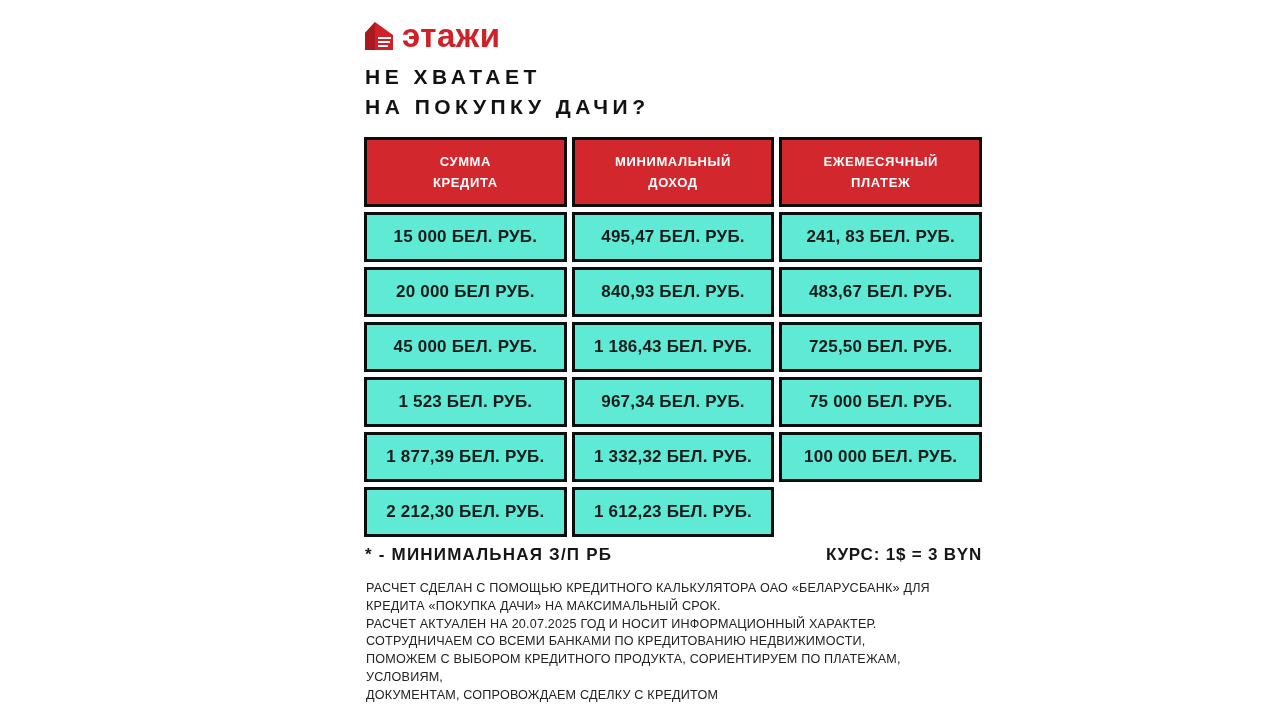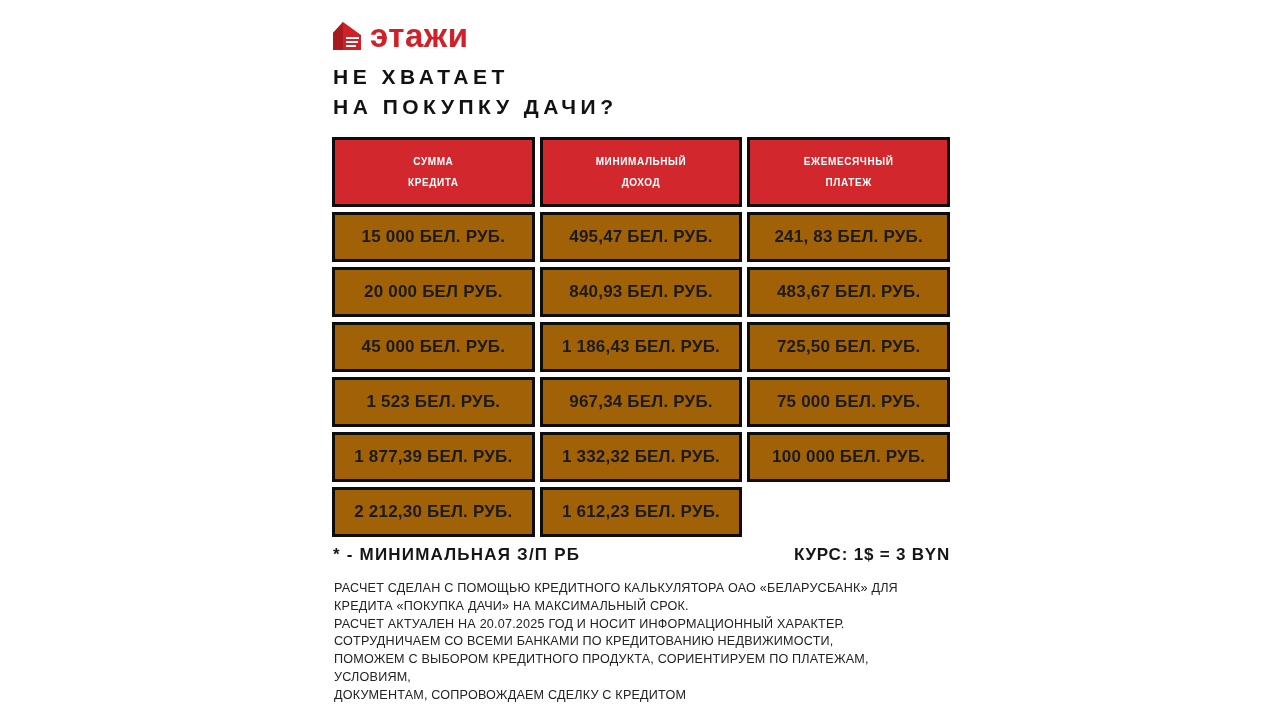--- a/index.html
+++ b/index.html
@@ -4,21 +4,21 @@
 <style>
   * { margin: 0; padding: 0; box-sizing: border-box; }
   html, body { background: #ffffff; }
   body {
     width: 1280px; height: 720px;
     font-family: "Liberation Sans", sans-serif;
     position: relative;
     overflow: hidden;
     color: #1d1d1d;
   }
-  .canvas { position: absolute; inset: 0; background: #ffffff; }
+  .canvas { position: absolute; inset: 0; background: #ffffff; margin-left: 32px; }
 
   
   .logo {
     position: absolute; left: 333px; top: 18px;
     display: flex; align-items: center; gap: 9px;
     height: 36px;
   }
   .logo svg { display: block; }
   .logo-text {
     color: #cf2127;
@@ -42,32 +42,32 @@
   
   .credit-table {
     position: absolute; left: 332px; top: 137px;
     width: 618px;
     display: grid;
     grid-template-columns: 1fr 1fr 1fr;
     gap: 5px;
   }
   .cell {
     border: 3px solid #0d0d0d;
-    background: #a16207;
+    background: #5eead4;
     display: flex;
     flex-direction: column;
     align-items: center;
     justify-content: center;
     text-align: center;
   }
   .cell.header {
     background: #d2282d;
     color: #ffffff;
     height: 70px;
-    font-size: 10px;
+    font-size: 13px;
     font-weight: bold;
     letter-spacing: 0.6px;
     line-height: 21px;
   }
   .cell.data {
     height: 50px;
     font-size: 17px;
     font-weight: bold;
     letter-spacing: 0.2px;
     color: #1b1b1b;

